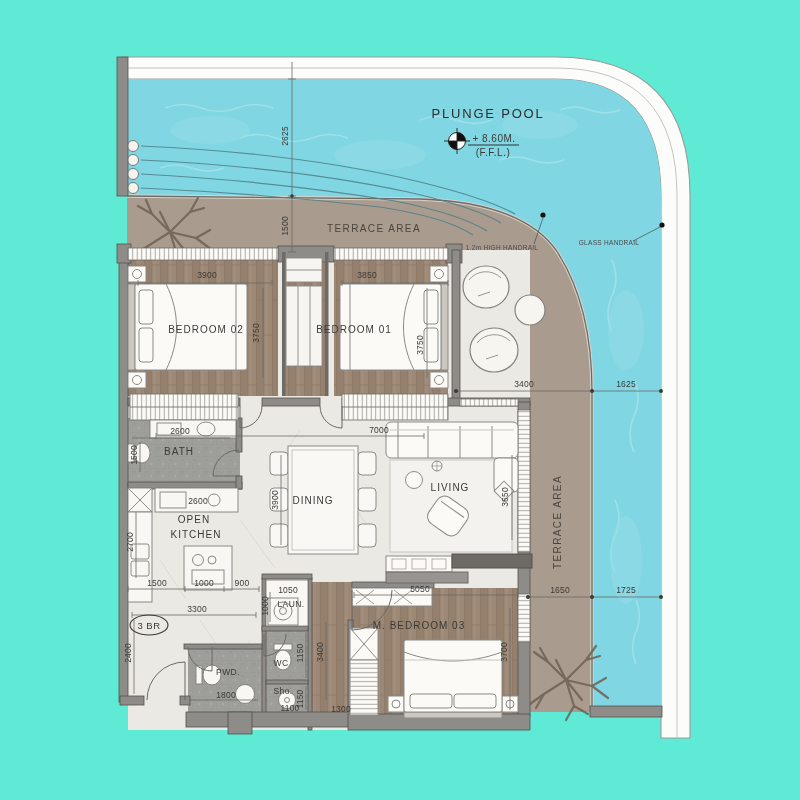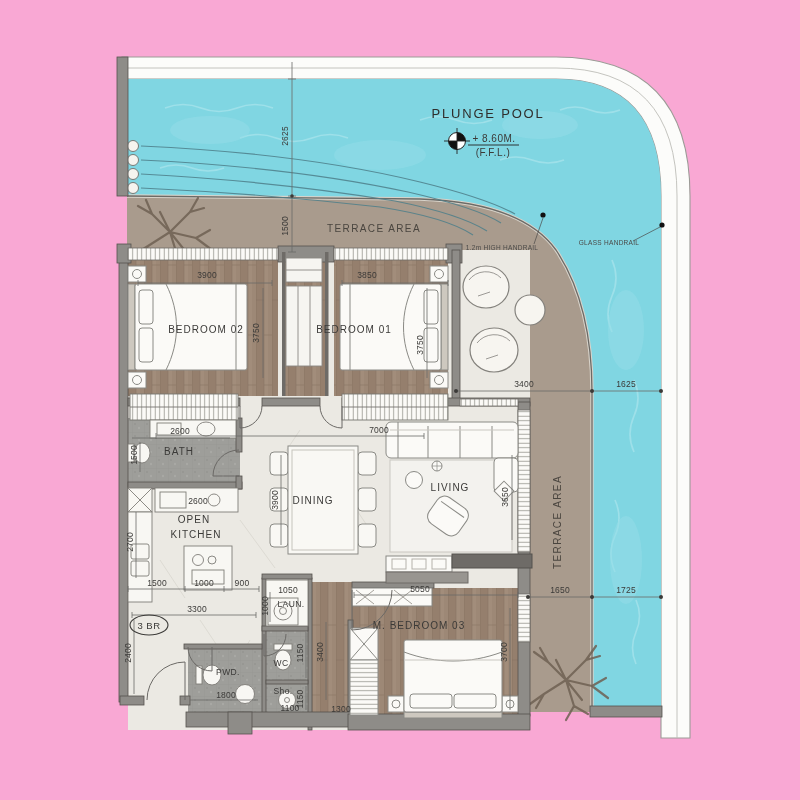--- a/index.html
+++ b/index.html
@@ -1,16 +1,16 @@
 <!DOCTYPE html>
 <html><head>
 <meta charset="utf-8">
 <style>
   html,body{margin:0;padding:0;background:#ffffff;}
-  .stage{position:relative;width:800px;height:800px;background:#f9a8d4;overflow:hidden;
+  .stage{position:relative;width:800px;height:800px;background:#5eead4;overflow:hidden;
          font-family:"Liberation Sans", sans-serif;}
   svg{position:absolute;left:0;top:0;}
   text{fill:#3b3a38;}
   .dim{font-size:8.5px;letter-spacing:.2px;}
   .dimv{font-size:8.5px;letter-spacing:.2px;}
   .room{font-size:10px;letter-spacing:1px;}
   .rooms{font-size:8.5px;letter-spacing:.4px;}
   .note{font-size:6.5px;letter-spacing:.3px;fill:#4a4947;}
   .big{font-size:13px;letter-spacing:1.8px;fill:#2f2e2c;}
   .lvl{font-size:10px;letter-spacing:.5px;}

